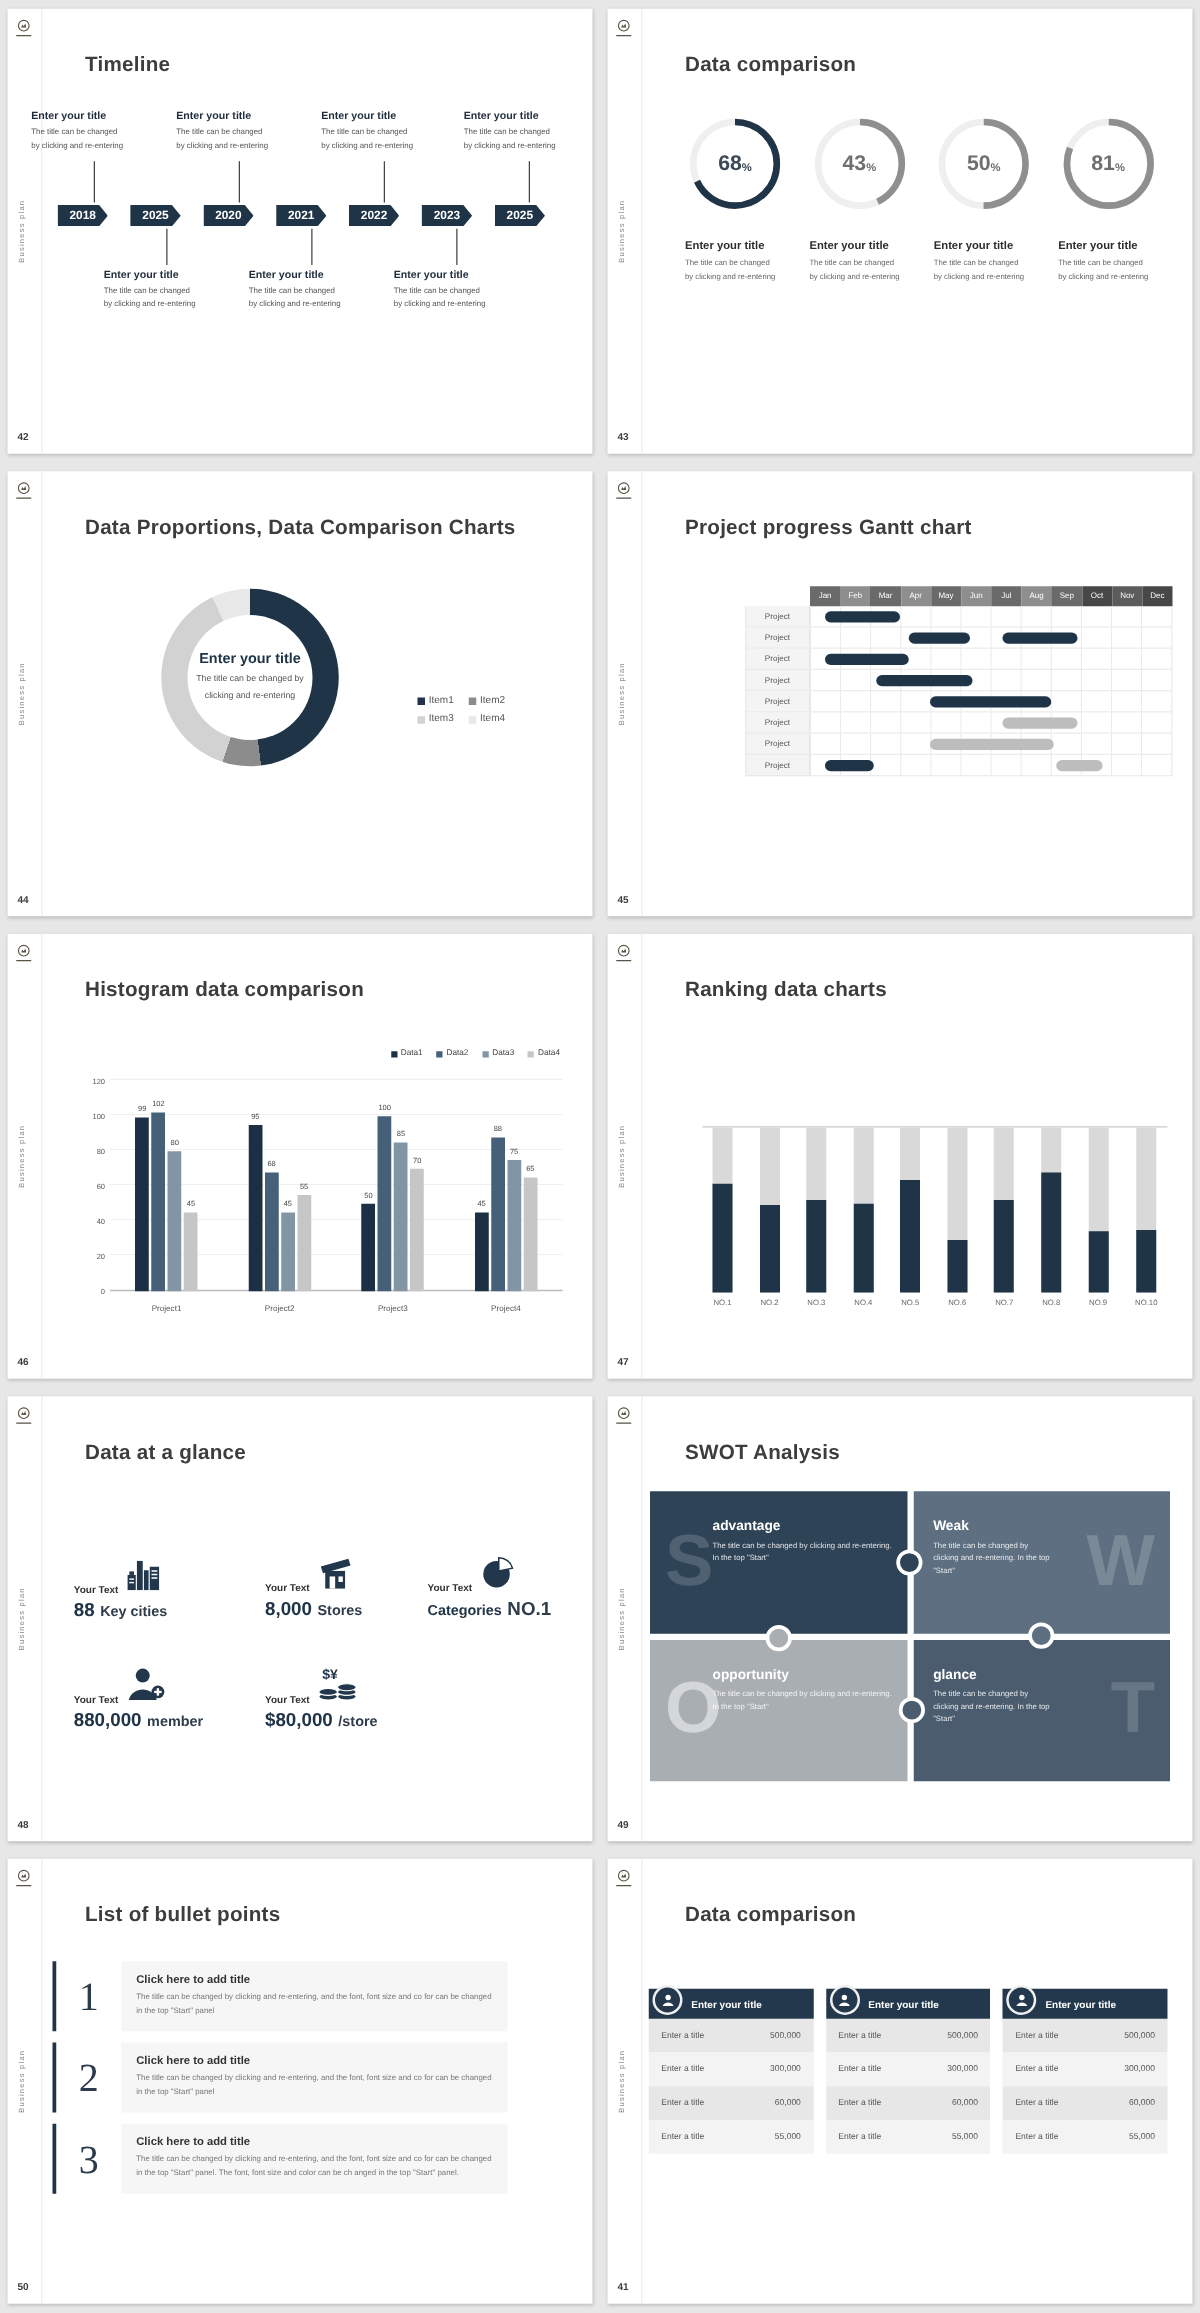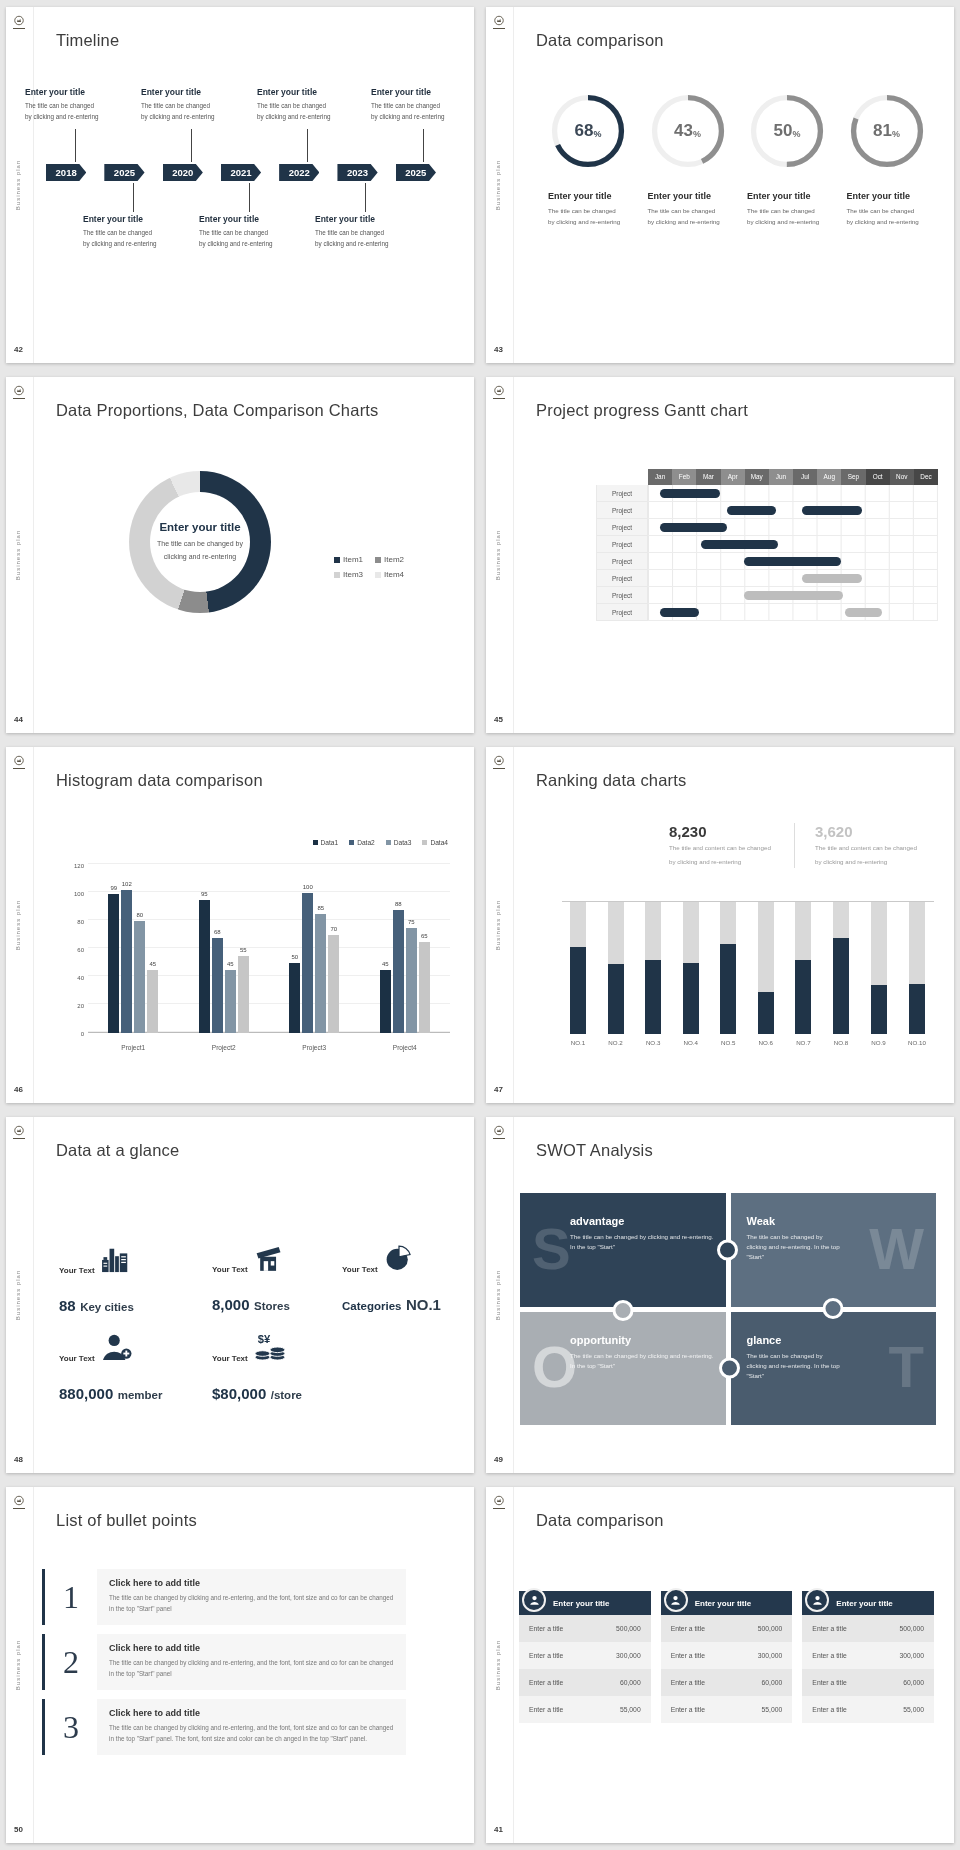--- a/index.html
+++ b/index.html
@@ -5,21 +5,21 @@
   html,body{margin:0;padding:0}
   body{width:960px;height:1850px;background:#e7e7e7;font-family:"Liberation Sans",sans-serif;-webkit-font-smoothing:antialiased}
   .grid{display:grid;grid-template-columns:480px 480px;grid-auto-rows:370px}
   .cell{box-sizing:border-box;padding:7px 6px}
   .slide{position:relative;width:100%;height:100%;background:#fff;box-shadow:0 1px 3px rgba(0,0,0,.22)}
   .rail{position:absolute;left:0;top:0;bottom:0;width:27px;border-right:1px solid #ededed}
   .logo{position:absolute;left:7px;top:8px;border-bottom:1.6px solid #5a5345;padding-bottom:1px;line-height:0}
   .vtext{position:absolute;left:9px;top:50%;transform:translateY(-50%) rotate(180deg);writing-mode:vertical-rl;font-size:6px;letter-spacing:1px;color:#888}
   .pagenum{position:absolute;left:8px;bottom:9px;font-size:8px;font-weight:bold;color:#3b3b3b}
   .content{position:absolute;left:28px;right:6px;top:6px;bottom:6px}
-  .stitle{position:absolute;top:14px;left:18px;margin:4px;font-size:16.5px;font-weight:400;color:#3d3d3d;letter-spacing:.2px}
+  .stitle{position:absolute;top:14px;left:18px;margin:16px;font-size:16.5px;font-weight:700;color:#3d3d3d;letter-spacing:.2px}
 
   
   .tl-wrap{position:absolute;left:12px;right:16px;top:74px;height:195px}
   .tl-chips{position:absolute;top:77px;left:0;right:16px;display:flex;gap:18px}
   .chip{flex:1;height:17px;background:#203448;color:#fff;font-size:9.5px;font-weight:bold;line-height:17px;text-align:center;clip-path:polygon(0 0,calc(100% - 7px) 0,100% 50%,calc(100% - 7px) 100%,0 100%)}
   .tl-entry{position:absolute;width:100px}
   .tl-entry.top{top:0}.tl-entry.bot{top:127px}
   .tl-etitle{font-size:8.5px;font-weight:bold;color:#1f2d3c;margin-bottom:3px}
   .tl-eline{font-size:6.3px;color:#555;line-height:1.75}
   .conn{position:absolute;width:1px;background:#444}
@@ -37,21 +37,21 @@
   .cap-t{font-size:9px;font-weight:bold;color:#2d2d2d;margin-bottom:4px}
   .cap-l{font-size:6.2px;color:#666;line-height:1.8}
 
   
   .donut{position:absolute;left:95px;top:88px;width:142px;height:142px;border-radius:50%}
   .hole{position:absolute;inset:21px;background:#fff;border-radius:50%}
   .donut-center{position:absolute;inset:18px;display:flex;flex-direction:column;justify-content:center;text-align:center;z-index:2}
   .dc-t{font-size:11.5px;font-weight:bold;color:#203448;margin-bottom:4px}
   .dc-l{font-size:7px;color:#555;line-height:1.9}
   .legend2{position:absolute;left:300px;top:172px;display:grid;grid-template-columns:auto auto;gap:6px 12px;font-size:8px;color:#555}
-  .lg-item{display:flex;align-items:center}
+  .lg-item{display:flex;align-items:flex-end}
   .lg-mark{width:6px;height:6px;display:inline-block;margin-right:3px}
 
   
   .gantt{position:absolute;left:82px;right:10px;top:86px}
   .g-head{display:flex}
   .g-corner{width:52px}
   .g-m{flex:1;height:16px;line-height:16px;text-align:center;color:#fff;font-size:6.4px}
   .g-row{display:flex;height:17px}
   .g-lbl{width:52px;box-sizing:border-box;background:#f4f4f4;border:1px solid #e9e9e9;border-top:none;font-size:6.5px;color:#555;display:flex;align-items:center;justify-content:center}
   .g-track{flex:1;position:relative;border-bottom:1px solid #ececec;border-right:1px solid #ececec;background:linear-gradient(to right,#e9e9e9 1px,transparent 1px);background-size:calc(100%/12) 100%}
@@ -81,21 +81,21 @@
   .rk-col{display:flex;flex-direction:column;align-items:center}
   .rk-track{width:16px;height:132px;position:relative}
   .rk-fill{position:absolute;left:0;right:0;bottom:0}
   .rk-lbl{font-size:6.2px;color:#666;margin-top:5px}
 
   
   .glance{position:absolute;left:0;right:0;top:0;bottom:0}
   .gstat{position:absolute;width:145px}
   .gs-top{display:flex;align-items:flex-end;gap:6px}
   .gs-label{font-size:8px;font-weight:bold;color:#333;padding-bottom:2px}
-  .gs-main{margin-top:20px;color:#203448;white-space:nowrap}
+  .gs-main{margin-top:2px;color:#203448;white-space:nowrap}
   .gs-val{font-size:15px;font-weight:bold}
   .gs-unit{font-size:11.5px;font-weight:bold;color:#2f3d4b}
   .gstat.swap .gs-val{font-size:11.5px}
   .gstat.swap .gs-unit{font-size:15px}
 
   
   .swot{position:absolute;left:6px;right:12px;top:70px;height:232px;display:grid;grid-template-columns:1fr 1fr;grid-template-rows:1fr 1fr;gap:5px}
   .sq{position:relative;box-sizing:border-box;padding-top:22px;overflow:visible}
   .ghost{position:absolute;font-size:58px;font-weight:bold;line-height:1;top:50%;transform:translateY(-52%)}
   .sq.gl .ghost{left:12px}.sq.gr .ghost{right:12px}
@@ -530,32 +530,20 @@
       <div class="rail">
         <div class="logo"><svg width="12" height="12" viewBox="0 0 24 24">
               <circle cx="12" cy="11" r="8.5" fill="none" stroke="#5a5345" stroke-width="1.8"></circle>
               <path d="M8 14 l1.5-5 2.5 3 2.5-4.5 1.5 6.5 z" fill="#5a5345"></path>
             </svg></div>
         <div class="vtext">Business plan</div>
       </div>
       <div class="pagenum">47</div>
       <div class="content">
         <h2 class="stitle">Ranking data charts</h2>
-        <div class="rank-stats">
-          <div class="rstat">
-            <div class="rs-v" style="color: rgb(58, 58, 58);">8,230</div>
-            <div class="rs-l">The title and content can be changed</div>
-            <div class="rs-l">by clicking and re-entering</div>
-          </div>
-          <div class="rstat">
-            <div class="rs-v" style="color: rgb(195, 195, 195);">3,620</div>
-            <div class="rs-l">The title and content can be changed</div>
-            <div class="rs-l">by clicking and re-entering</div>
-          </div>
-        </div>
         <div class="rank">
             <div class="rk-col">
               <div class="rk-track" style="background: rgb(217, 217, 217);">
                 <div class="rk-fill" style="height: 66%; background: rgb(32, 52, 72);"></div>
               </div>
               <div class="rk-lbl">NO.1</div>
             </div>
             <div class="rk-col">
               <div class="rk-track" style="background: rgb(217, 217, 217);">
                 <div class="rk-fill" style="height: 53%; background: rgb(32, 52, 72);"></div>

